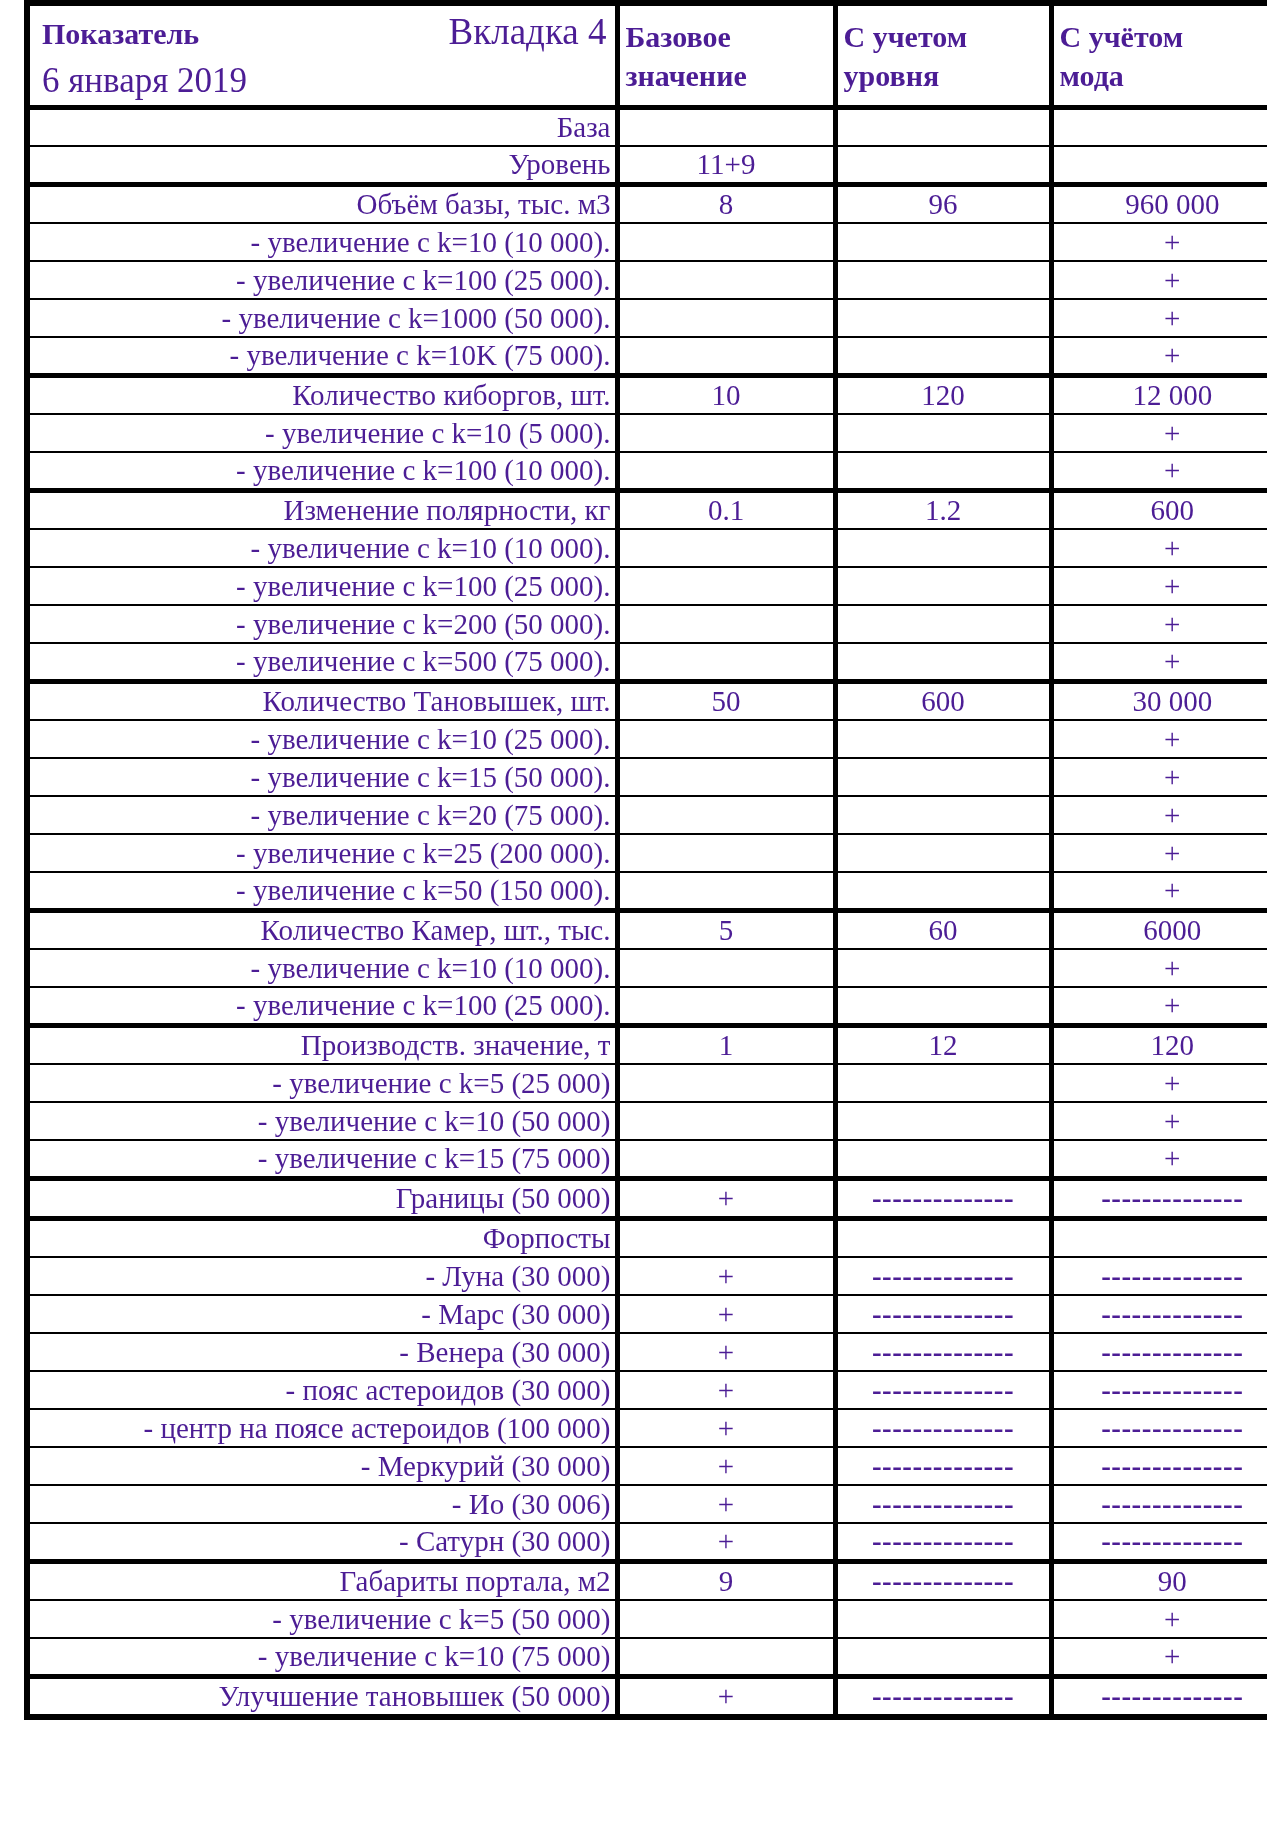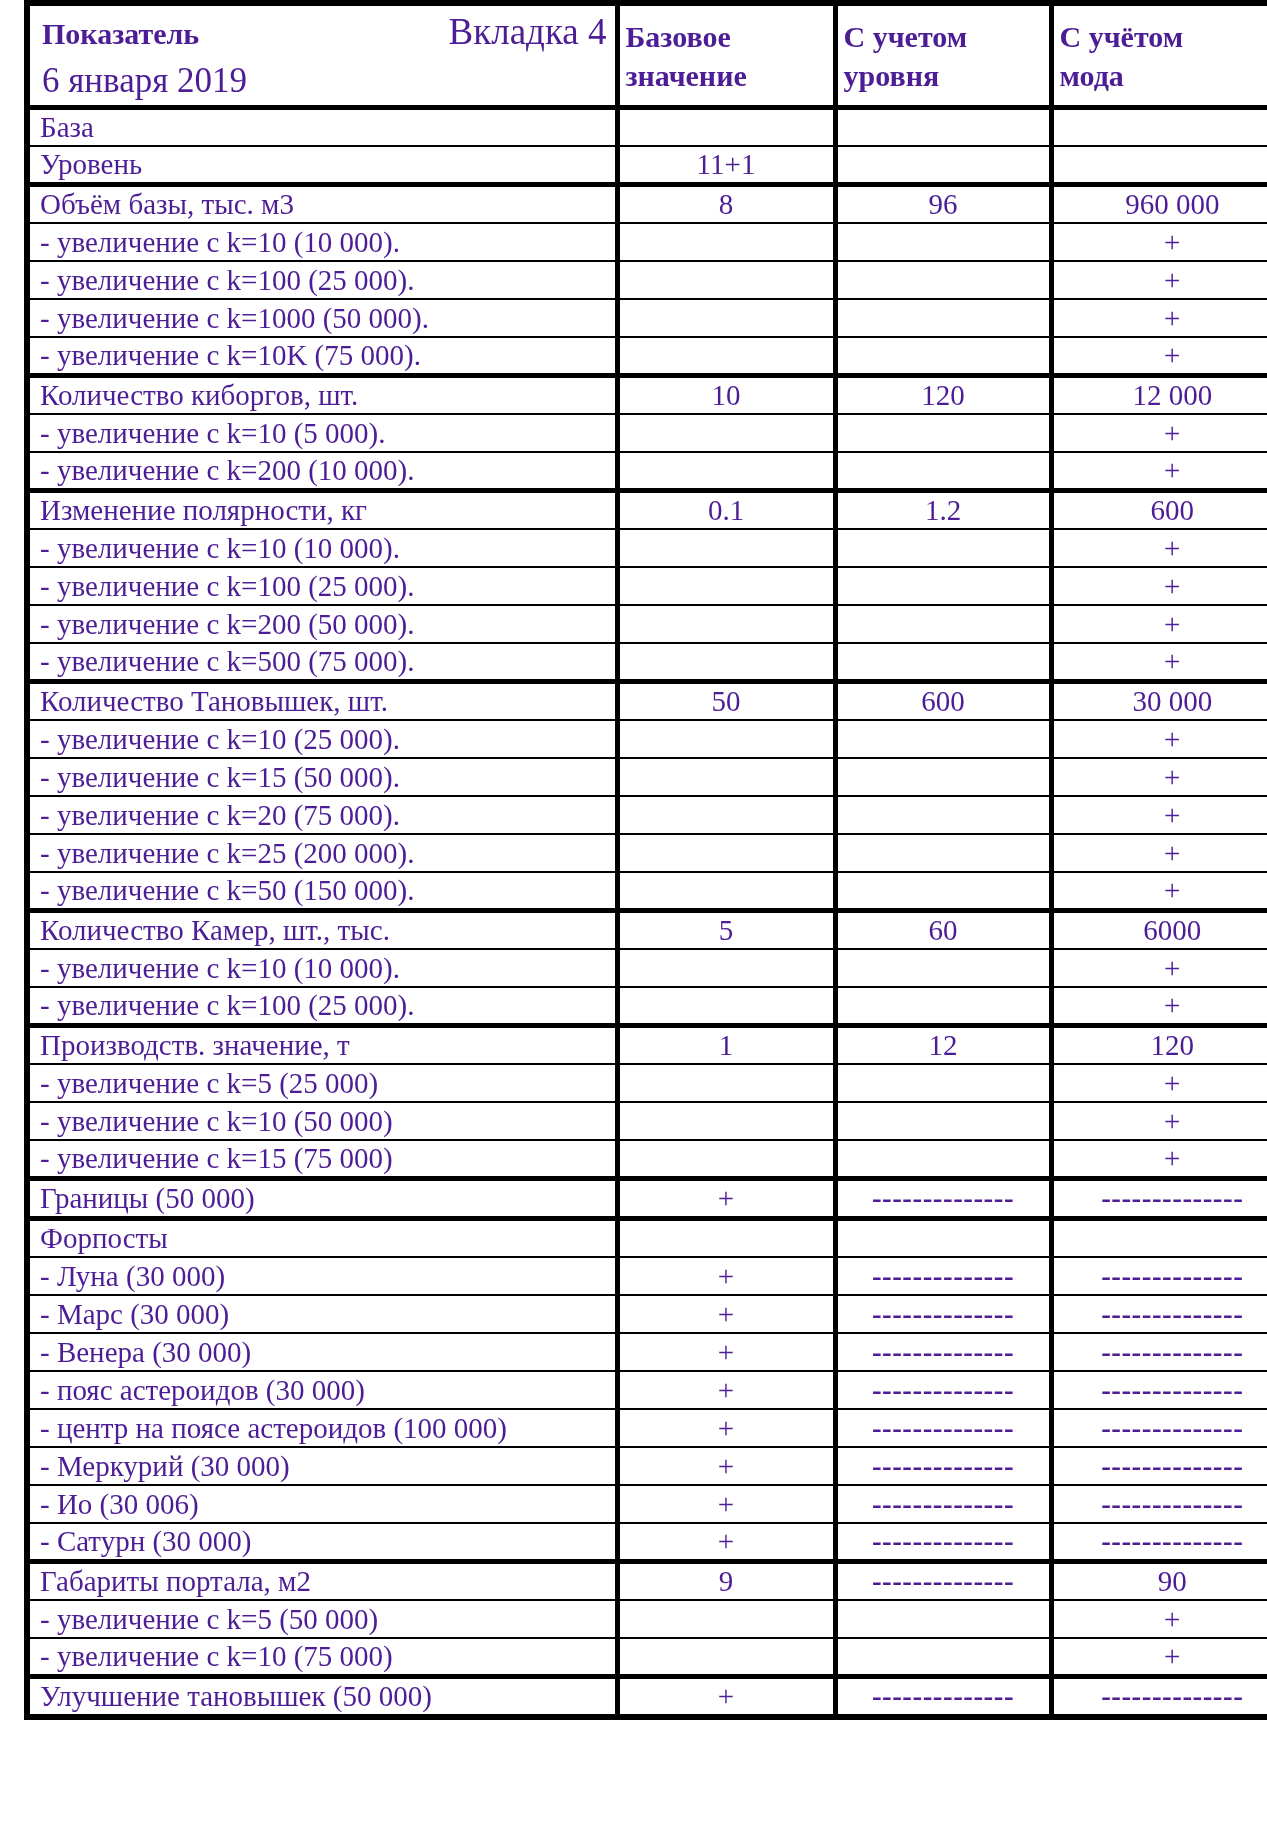--- a/index.html
+++ b/index.html
@@ -23,21 +23,21 @@
     height: 84px; font-size: 30px; font-weight: bold;
     vertical-align: middle; padding: 2px 6px;
   }
   th.first-col { text-align: left; padding: 4px 8px 4px 12px; font-weight: normal; }
   .h-top { display: flex; justify-content: space-between; align-items: baseline; }
   .h-title { font-weight: bold; font-size: 30px; }
   .h-tab { font-weight: normal; font-size: 37px; }
   .h-date { font-weight: normal; font-size: 35px; margin-top: 8px; }
   th.col-head { white-space: pre-line; text-align: left; line-height: 1.3; }
   tbody td { height: 38px; font-size: 29px; vertical-align: middle; padding: 1px 4px; }
-  tbody td.label { text-align: left; padding-left: 10px; white-space: nowrap; }
+  tbody td.label { text-align: right; padding-left: 10px; white-space: nowrap; }
   tbody td.val { text-align: center; }
   tbody tr.section td { border-top-width: 5px; }
   tbody td.dashes { font-weight: bold; letter-spacing: 0.5px; }
 </style>
 </head>
 <body>
 
 <div class="page">
   <table class="stats">
     <colgroup>
@@ -65,21 +65,21 @@
     </thead>
     <tbody>
         <tr>
           <td class="label">База</td>
           <td class="val"></td>
           <td class="val"></td>
           <td class="val"></td>
         </tr>
         <tr>
           <td class="label">Уровень</td>
-          <td class="val">11+1</td>
+          <td class="val">11+9</td>
           <td class="val"></td>
           <td class="val"></td>
         </tr>
         <tr class="section">
           <td class="label">Объём базы, тыс. м3</td>
           <td class="val">8</td>
           <td class="val">96</td>
           <td class="val">960 000</td>
         </tr>
         <tr>
@@ -112,21 +112,21 @@
           <td class="val">120</td>
           <td class="val">12 000</td>
         </tr>
         <tr>
           <td class="label">- увеличение с k=10 (5 000).</td>
           <td class="val"></td>
           <td class="val"></td>
           <td class="val">+</td>
         </tr>
         <tr>
-          <td class="label">- увеличение с k=200 (10 000).</td>
+          <td class="label">- увеличение с k=100 (10 000).</td>
           <td class="val"></td>
           <td class="val"></td>
           <td class="val">+</td>
         </tr>
         <tr class="section">
           <td class="label">Изменение полярности, кг</td>
           <td class="val">0.1</td>
           <td class="val">1.2</td>
           <td class="val">600</td>
         </tr>

